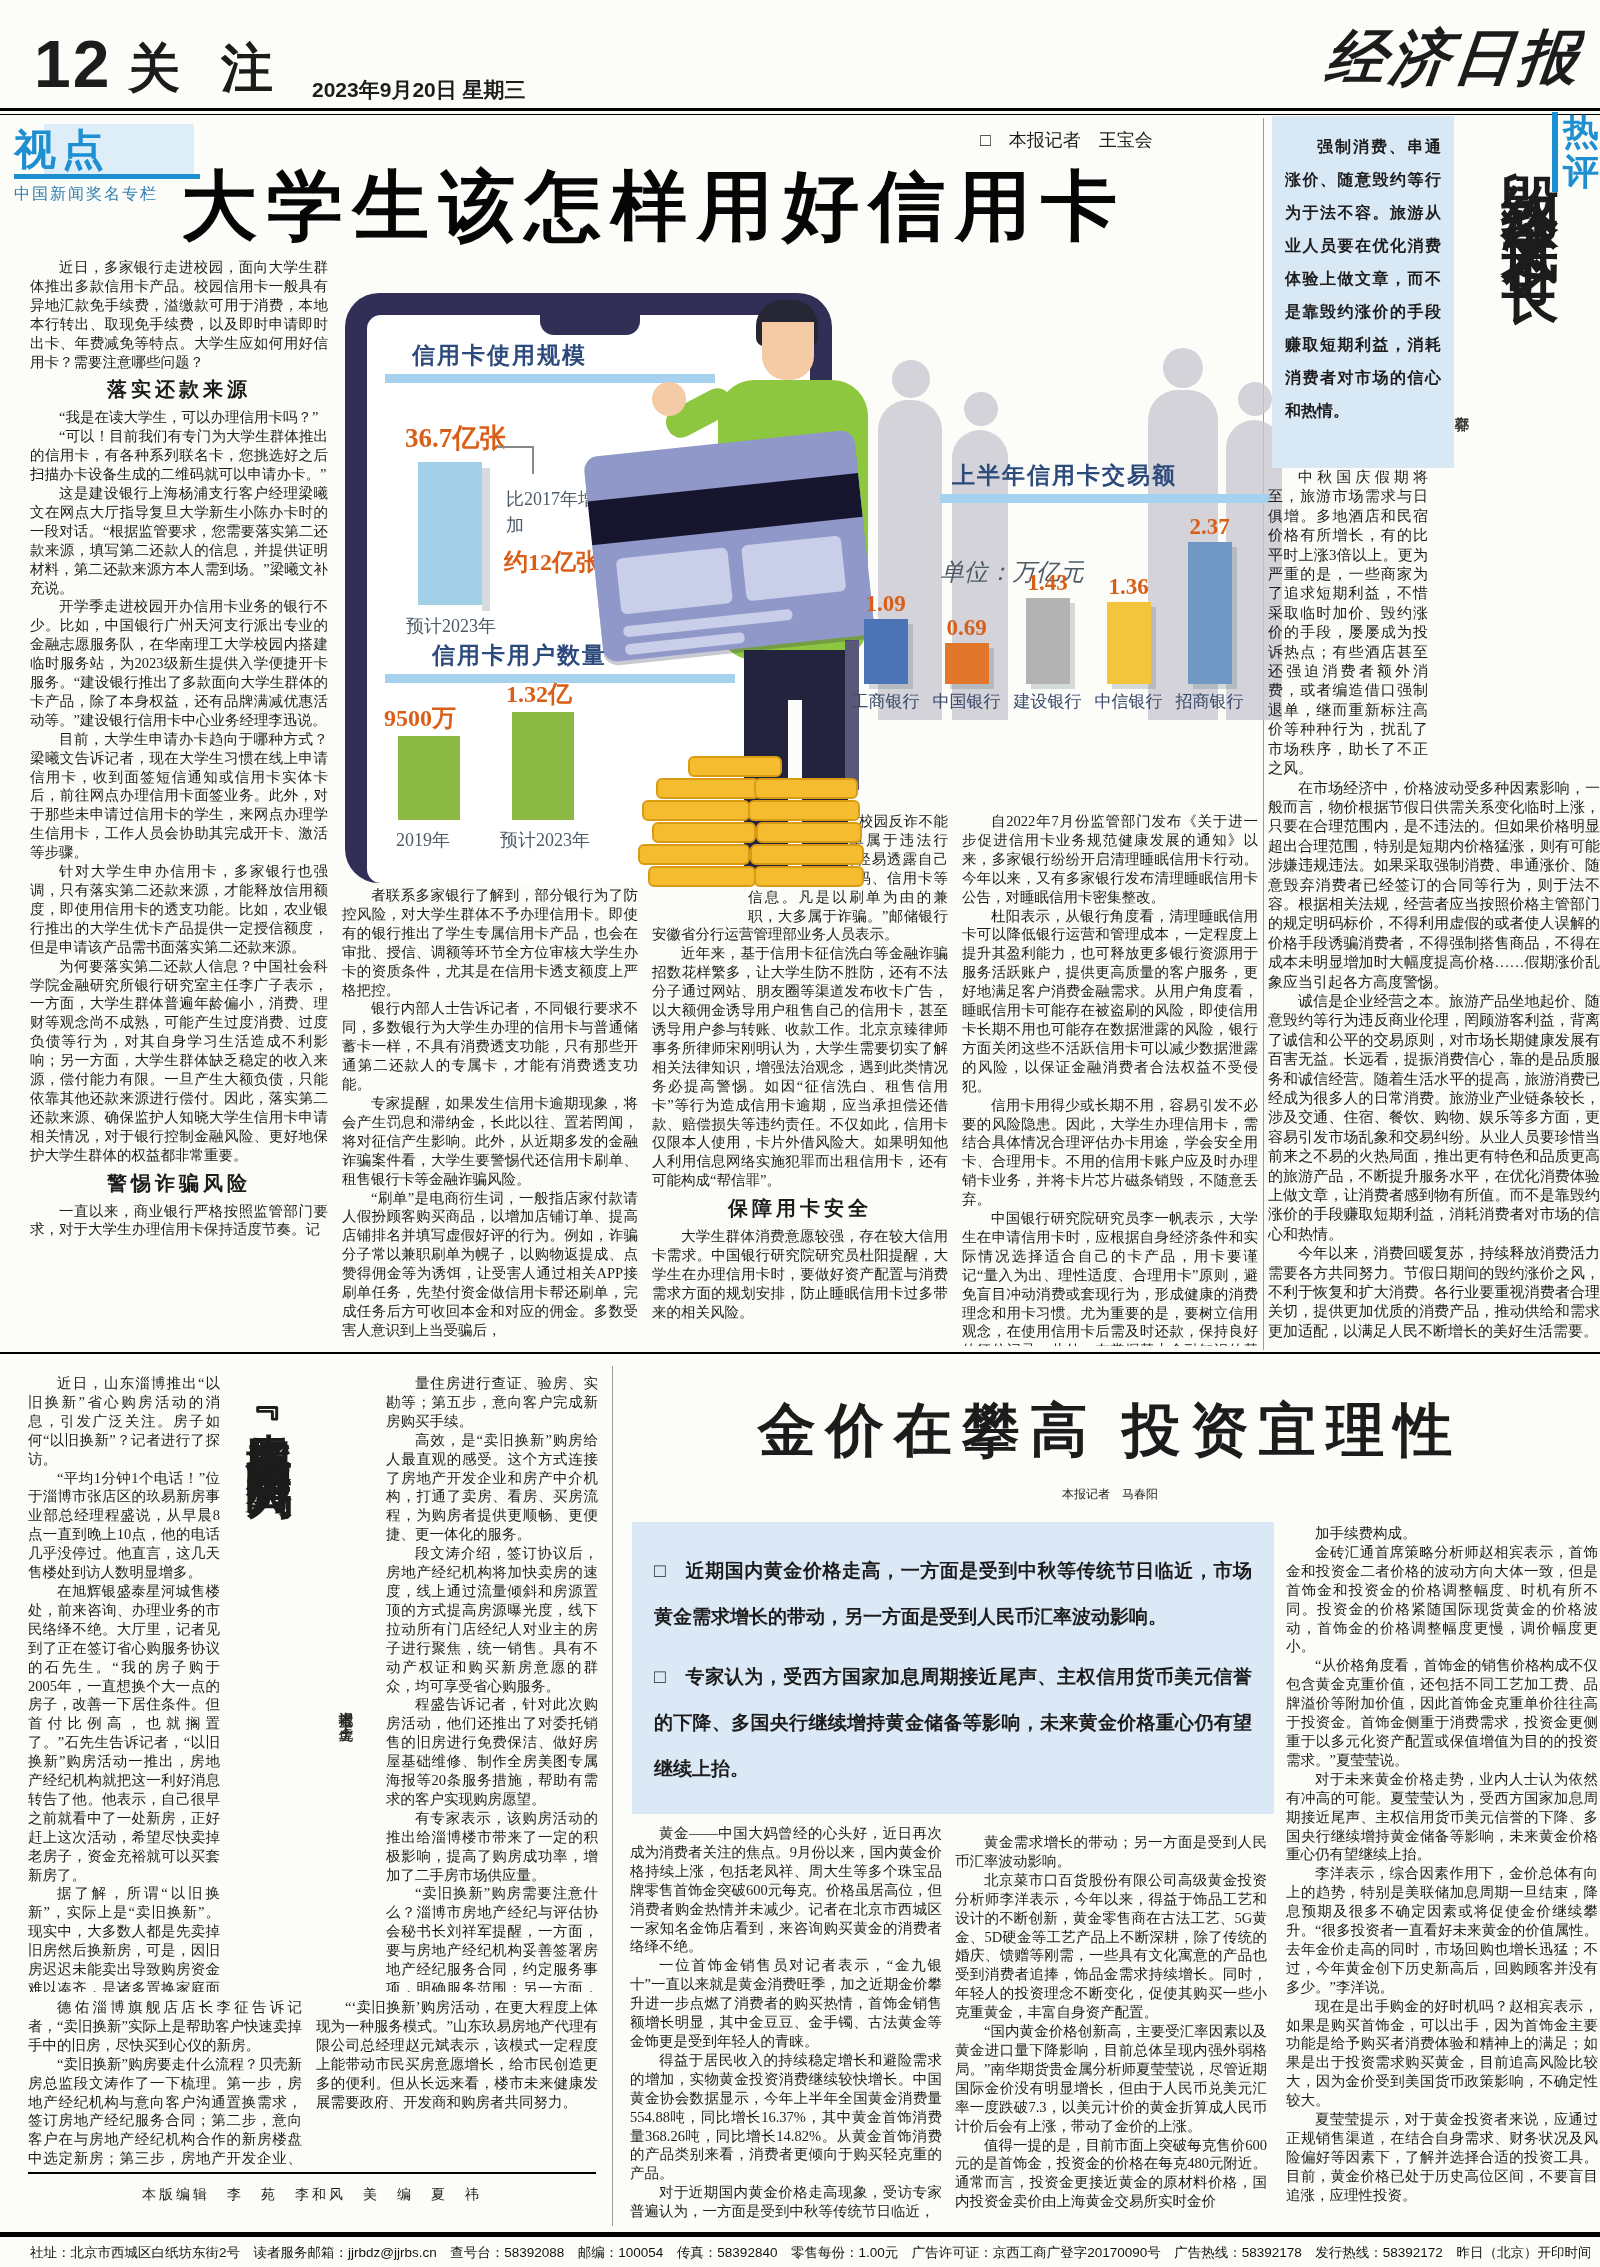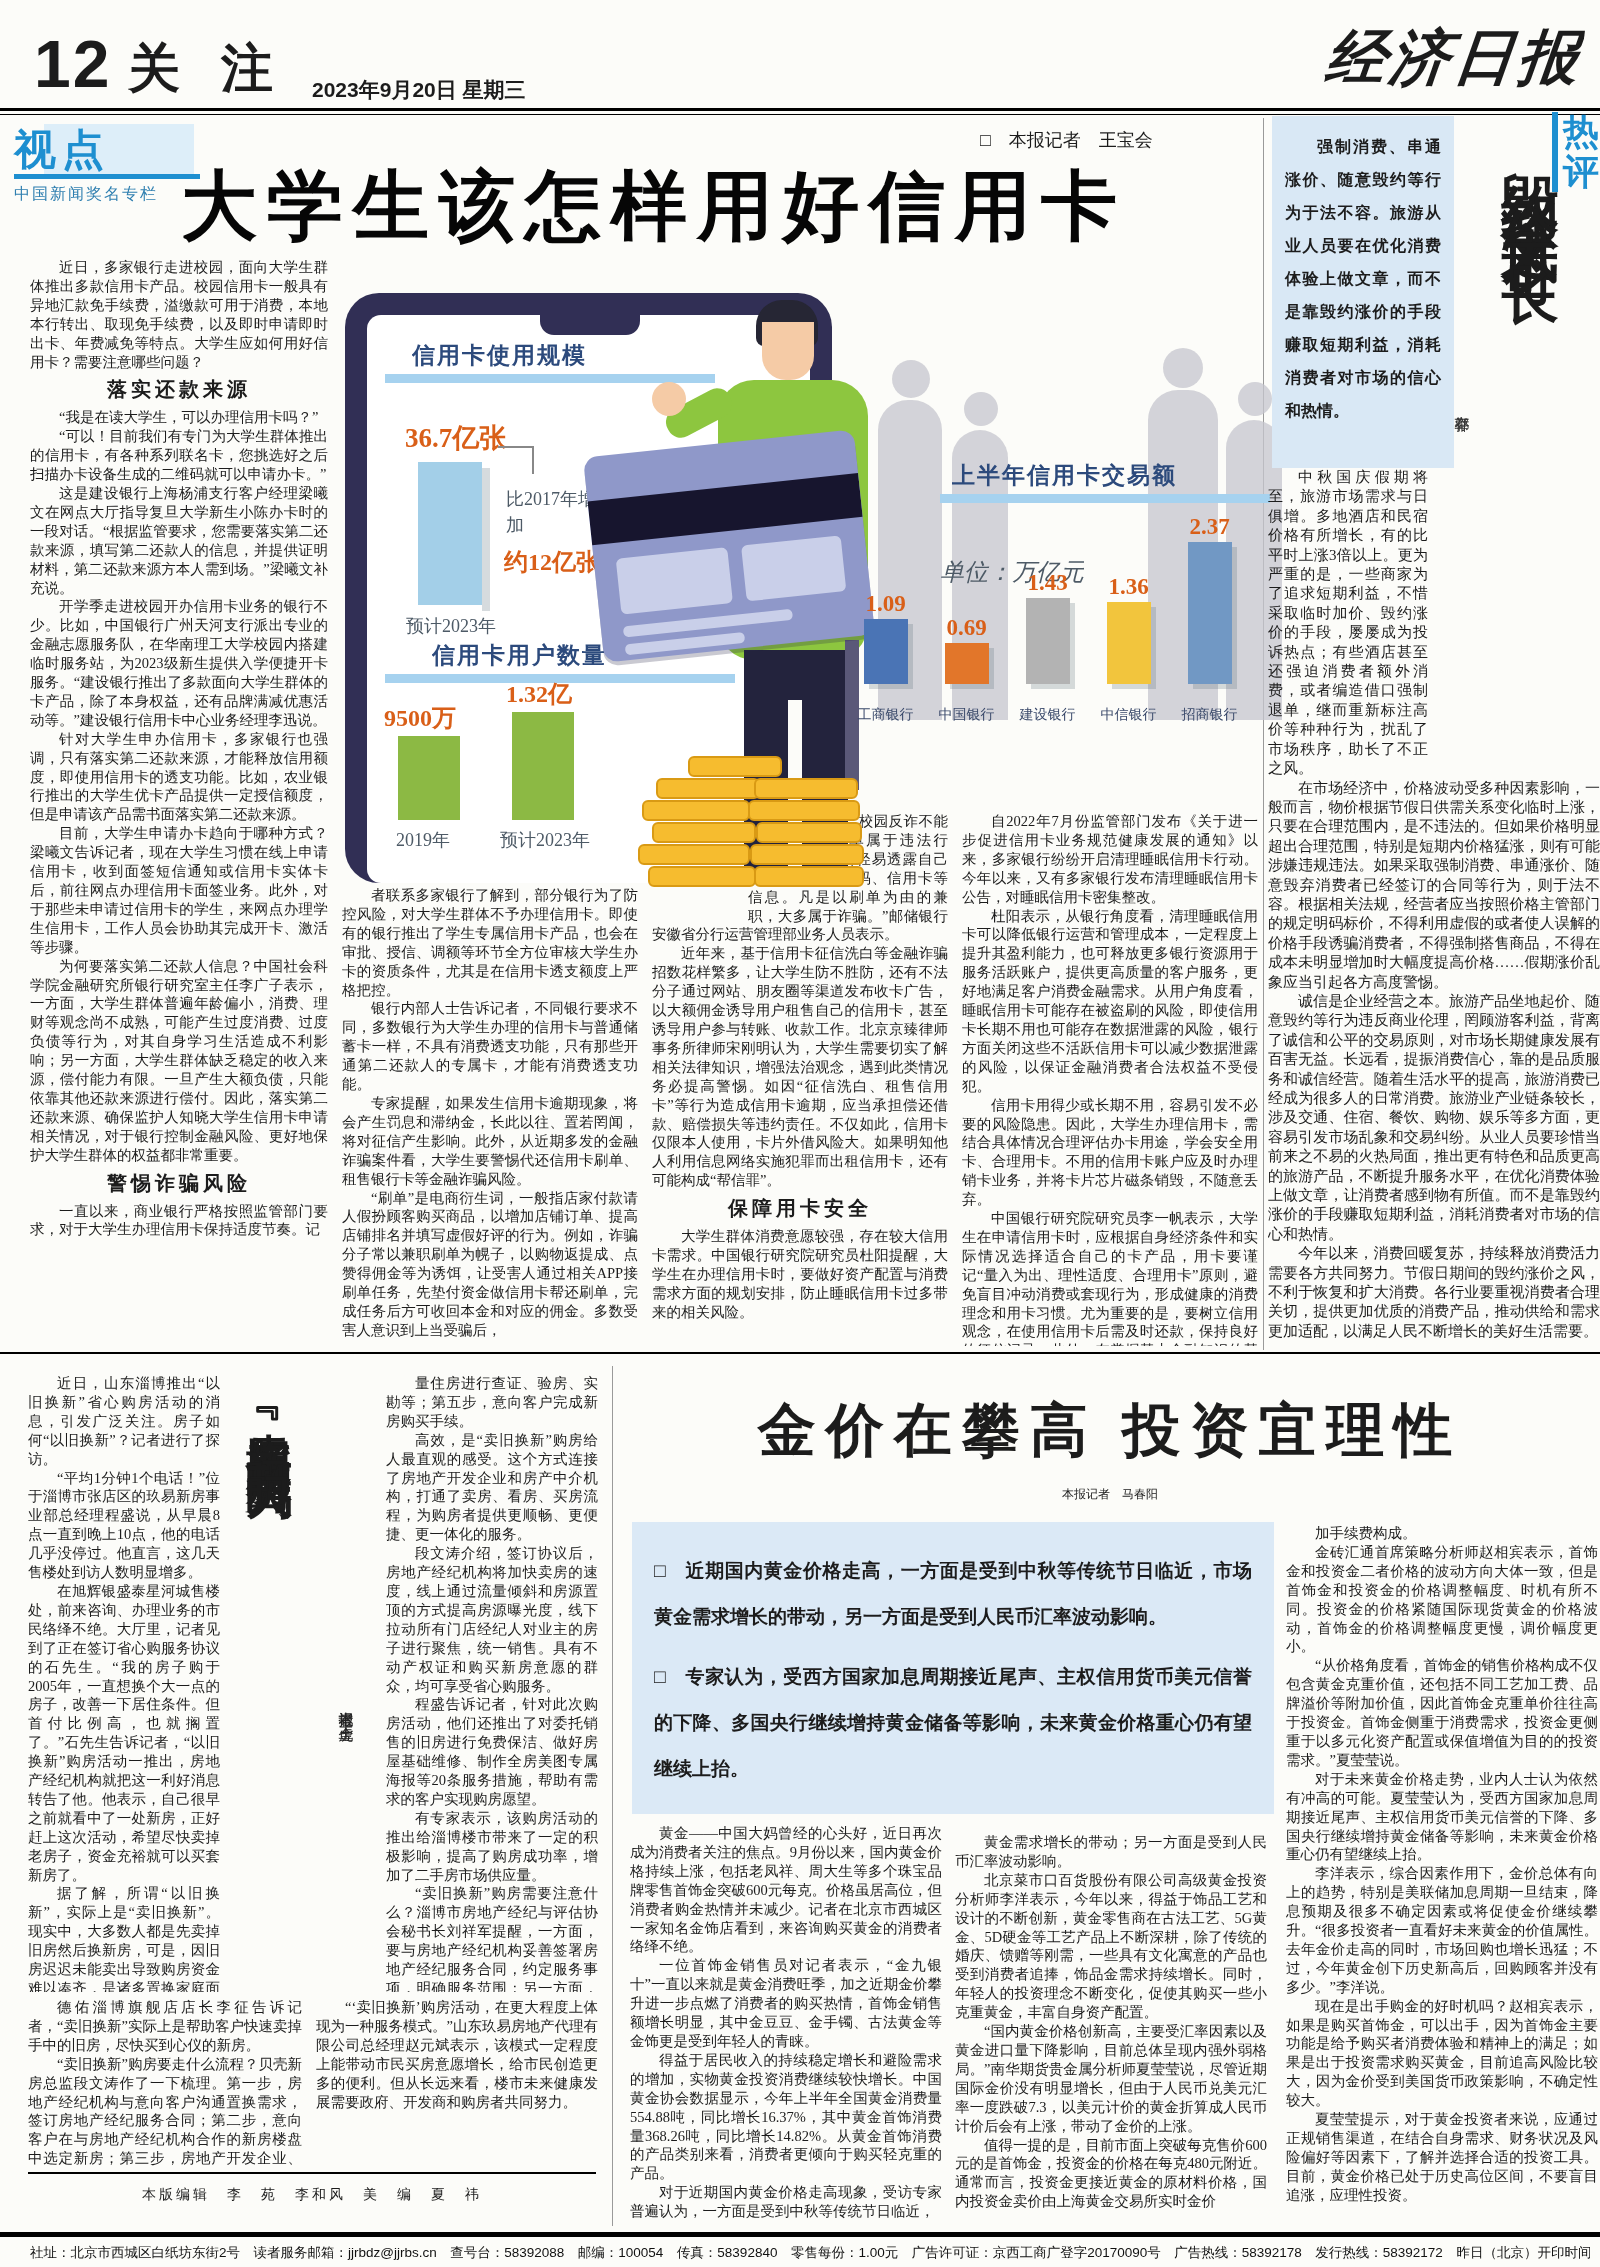--- a/index.html
+++ b/index.html
@@ -44,21 +44,21 @@
         transform:rotate(-6deg);box-shadow:0 4px 0 rgba(40,40,70,.25);}
   .card .stripe{position:absolute;left:0;top:44px;width:272px;height:44px;background:#17152e;}
   .card .chipA{position:absolute;left:22px;top:104px;width:112px;height:56px;background:#c9cfe9;border-radius:6px;}
   .card .chipB{position:absolute;left:148px;top:104px;width:100px;height:56px;background:#c9cfe9;border-radius:6px;}
   .card .lnA{position:absolute;left:22px;top:172px;width:170px;height:11px;background:#c9cfe9;border-radius:5px;}
   .card .lnB{position:absolute;left:22px;top:190px;width:120px;height:11px;background:#c9cfe9;border-radius:5px;}
   .coin{position:absolute;height:17px;background:#f6bc2f;border:2px solid #d99a14;border-radius:6px;}
   .tslot{display:inline-block;width:81px;text-align:center;vertical-align:bottom;}
   .tval{font-size:23px;font-weight:bold;color:#d95f18;margin-bottom:2px;}
   .tbar{margin:0 auto;width:44px;box-shadow:5px 5px 0 rgba(90,110,125,.25);}
-  .tname{font-size:14px;color:#3b4a6b;margin-top:22px;white-space:nowrap;}
+  .tname{font-size:17px;color:#3b4a6b;margin-top:6px;white-space:nowrap;}
   
   .hc-label{left:1552px;top:112px;width:44px;font-size:36px;font-weight:bold;color:#1e8fd0;
             line-height:40px;border-left:6px solid #1e8fd0;padding-left:5px;}
   .hc-quote{left:1272px;top:116px;width:182px;height:352px;background:#d9e8f5;
             font-size:16px;line-height:33px;font-weight:bold;padding:14px 13px;box-sizing:border-box;
             text-align:justify;}
   .hc-quote p{margin:0;text-indent:2em;}
   .hc-head{left:1492px;top:126px;height:660px;writing-mode:vertical-rl;font-size:57px;font-weight:900;
            letter-spacing:12px;font-family:"Liberation Sans","DejaVu Sans",sans-serif;}
   .hc-author{left:1452px;top:404px;height:120px;writing-mode:vertical-rl;font-size:15px;color:#333;}
@@ -112,22 +112,22 @@
   <div class="abs col" style="left:30px;top:258px;width:298px;height:1088px;">
     <div>
         <p>近日，多家银行走进校园，面向大学生群体推出多款信用卡产品。校园信用卡一般具有异地汇款免手续费，溢缴款可用于消费，本地本行转出、取现免手续费，以及即时申请即时出卡、年费减免等特点。大学生应如何用好信用卡？需要注意哪些问题？</p>
       </div>
     <h3>落实还款来源</h3>
     <div>
         <p>“我是在读大学生，可以办理信用卡吗？”</p>
         <p>“可以！目前我们有专门为大学生群体推出的信用卡，有各种系列联名卡，您挑选好之后扫描办卡设备生成的二维码就可以申请办卡。”</p>
         <p>这是建设银行上海杨浦支行客户经理梁曦文在网点大厅指导复旦大学新生小陈办卡时的一段对话。“根据监管要求，您需要落实第二还款来源，填写第二还款人的信息，并提供证明材料，第二还款来源方本人需到场。”梁曦文补充说。</p>
         <p>开学季走进校园开办信用卡业务的银行不少。比如，中国银行广州天河支行派出专业的金融志愿服务队，在华南理工大学校园内搭建临时服务站，为2023级新生提供入学便捷开卡服务。“建设银行推出了多款面向大学生群体的卡产品，除了本身权益，还有品牌满减优惠活动等。”建设银行信用卡中心业务经理李迅说。</p>
+        <p>目前，大学生申请办卡趋向于哪种方式？梁曦文告诉记者，现在大学生习惯在线上申请信用卡，收到面签短信通知或信用卡实体卡后，前往网点办理信用卡面签业务。此外，对于那些未申请过信用卡的学生，来网点办理学生信用卡，工作人员会协助其完成开卡、激活等步骤。</p>
         <p>针对大学生申办信用卡，多家银行也强调，只有落实第二还款来源，才能释放信用额度，即使用信用卡的透支功能。比如，农业银行推出的大学生优卡产品提供一定授信额度，但是申请该产品需书面落实第二还款来源。</p>
-        <p>目前，大学生申请办卡趋向于哪种方式？梁曦文告诉记者，现在大学生习惯在线上申请信用卡，收到面签短信通知或信用卡实体卡后，前往网点办理信用卡面签业务。此外，对于那些未申请过信用卡的学生，来网点办理学生信用卡，工作人员会协助其完成开卡、激活等步骤。</p>
         <p>为何要落实第二还款人信息？中国社会科学院金融研究所银行研究室主任李广子表示，一方面，大学生群体普遍年龄偏小，消费、理财等观念尚不成熟，可能产生过度消费、过度负债等行为，对其自身学习生活造成不利影响；另一方面，大学生群体缺乏稳定的收入来源，偿付能力有限。一旦产生大额负债，只能依靠其他还款来源进行偿付。因此，落实第二还款来源、确保监护人知晓大学生信用卡申请相关情况，对于银行控制金融风险、更好地保护大学生群体的权益都非常重要。</p>
       </div>
     <h3>警惕诈骗风险</h3>
     <div>
         <p>一直以来，商业银行严格按照监管部门要求，对于大学生办理信用卡保持适度节奏。记</p>
       </div>
   </div>
 
   <div class="abs col" style="left:342px;top:886px;width:296px;height:460px;">
     <div>

